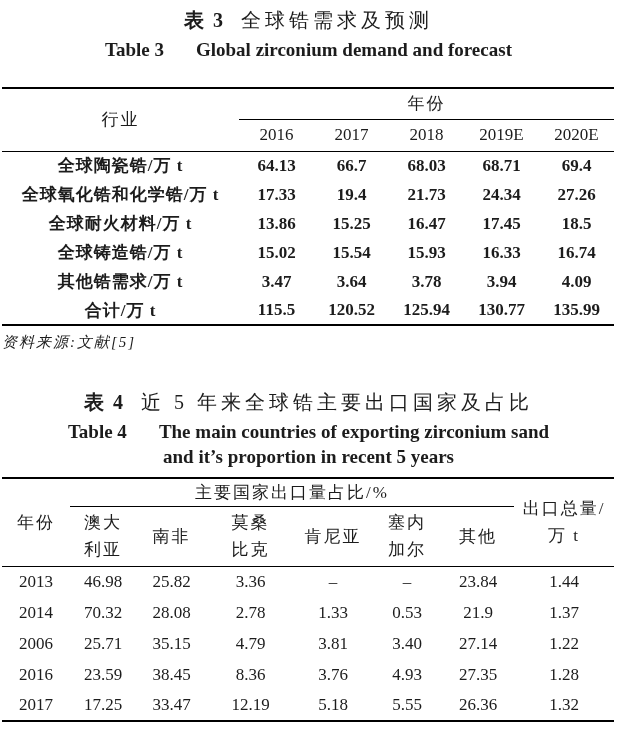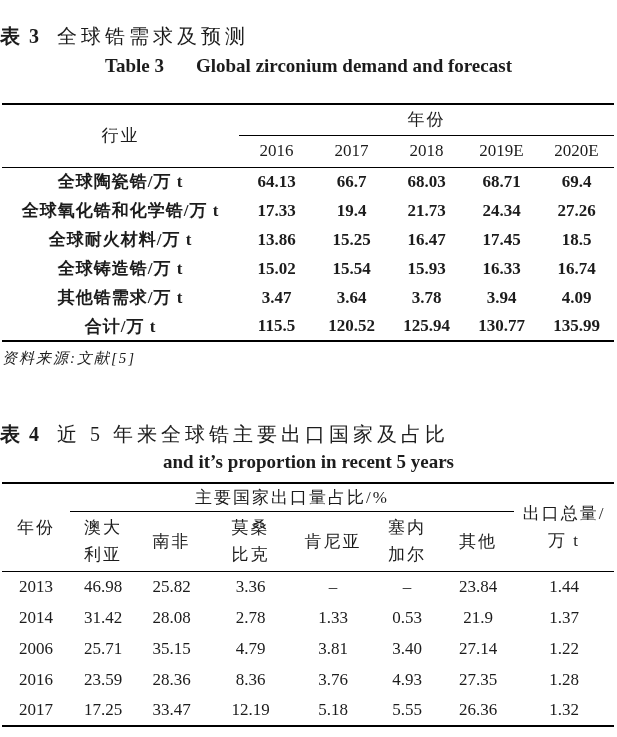--- a/index.html
+++ b/index.html
@@ -6,23 +6,24 @@
   body { margin: 0; background: #ffffff; }
   .page {
     position: relative;
     width: 617px; height: 737px;
     background: #ffffff;
     color: #1c1c1c;
     font-family: "Liberation Serif", "DejaVu Serif", serif;
     overflow: hidden;
   }
   .cap-zh {
+    text-align: center;
     font-size: 20px;
     letter-spacing: 4px;
-    padding-top: 23px;
+    padding-top: 7px;
     white-space: nowrap;
   }
   .cap-zh .cap-num { font-weight: bold; letter-spacing: 2px; margin-right: 16px; }
   .cap-en {
     text-align: center;
     font-weight: bold;
     font-size: 19px;
     margin-top: 5px;
     white-space: nowrap;
   }
@@ -151,20 +152,23 @@
         <td>130.77</td>
         <td>135.99</td>
       </tr>
     </tbody>
   </table>
 
   <div class="source">资料来源:文献[5]</div>
 
   <div class="cap-zh sec2">
     <span class="cap-num">表 4</span><span>近 5 年来全球锆主要出口国家及占比</span>
+  </div>
+  <div class="cap-en">
+    <span class="cap-num">Table 4</span><span>The main countries of exporting zirconium sand</span>
   </div>
   <div class="cap-en cap-en2">and it’s proportion in recent 5 years</div>
 
   <table class="t4">
     <colgroup>
       <col style="width:68px">
         <col style="width:66px">
         <col style="width:71px">
         <col style="width:87px">
         <col style="width:78px">
@@ -214,42 +218,42 @@
         <td>46.98</td>
         <td>25.82</td>
         <td>3.36</td>
         <td>–</td>
         <td>–</td>
         <td>23.84</td>
         <td>1.44</td>
       </tr>
       <tr>
         <td>2014</td>
-        <td>31.42</td>
+        <td>70.32</td>
         <td>28.08</td>
         <td>2.78</td>
         <td>1.33</td>
         <td>0.53</td>
         <td>21.9</td>
         <td>1.37</td>
       </tr>
       <tr>
         <td>2006</td>
         <td>25.71</td>
         <td>35.15</td>
         <td>4.79</td>
         <td>3.81</td>
         <td>3.40</td>
         <td>27.14</td>
         <td>1.22</td>
       </tr>
       <tr>
         <td>2016</td>
         <td>23.59</td>
-        <td>28.36</td>
+        <td>38.45</td>
         <td>8.36</td>
         <td>3.76</td>
         <td>4.93</td>
         <td>27.35</td>
         <td>1.28</td>
       </tr>
       <tr>
         <td>2017</td>
         <td>17.25</td>
         <td>33.47</td>

